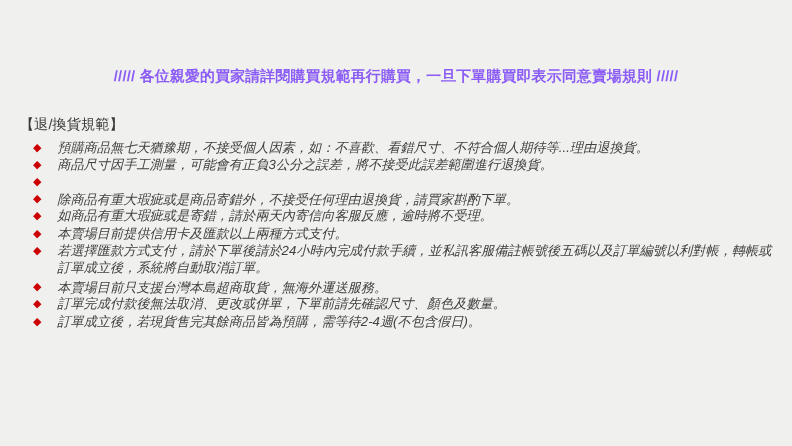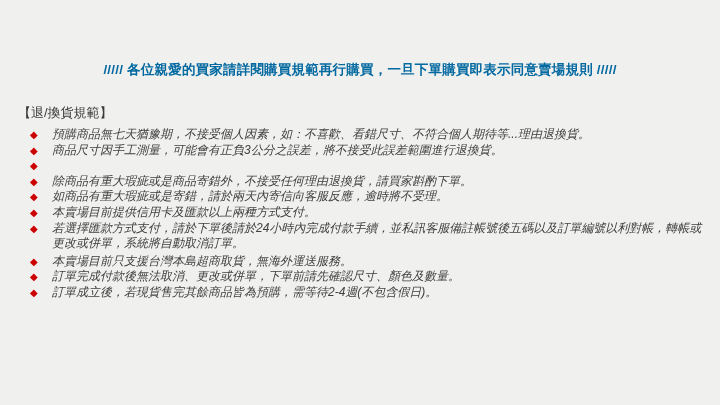--- a/index.html
+++ b/index.html
@@ -15,21 +15,21 @@
     overflow: hidden;
   }
   .page {
     width: 720px;
     height: 405px;
     position: relative;
   }
   .notice-header {
     padding-top: 61px;
     text-align: center;
-    color: #0369a1;
+    color: #8b5cf6;
     font-size: 13.5px;
     font-weight: bold;
     letter-spacing: 0.2px;
     white-space: nowrap;
   }
   .section-title {
     margin: 25px 4px 5px 18px;
     font-size: 13px;
     color: #3a3a3a;
     white-space: nowrap;
@@ -113,21 +113,21 @@
       <span class="bullet">◆</span>
       <div class="lines">
         <div class="line">本賣場目前提供信用卡及匯款以上兩種方式支付。</div>
       </div>
     </div>
 
     <div class="item extra-gap">
       <span class="bullet">◆</span>
       <div class="lines">
         <div class="line">若選擇匯款方式支付，請於下單後請於24小時內完成付款手續，並私訊客服備註帳號後五碼以及訂單編號以利對帳，轉帳或</div>
-        <div class="line">更改或併單，系統將自動取消訂單。</div>
+        <div class="line">訂單成立後，系統將自動取消訂單。</div>
       </div>
     </div>
 
     <div class="item">
       <span class="bullet">◆</span>
       <div class="lines">
         <div class="line">本賣場目前只支援台灣本島超商取貨，無海外運送服務。</div>
       </div>
     </div>
 

